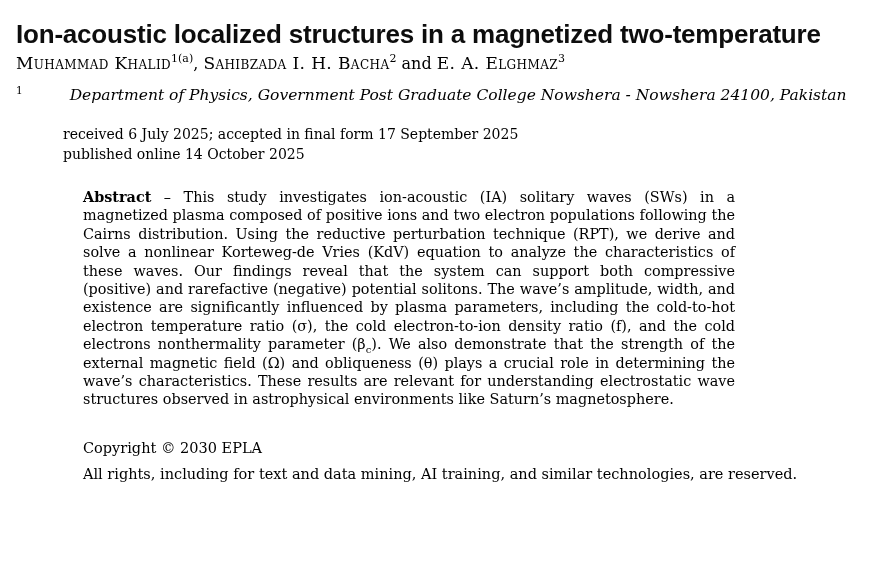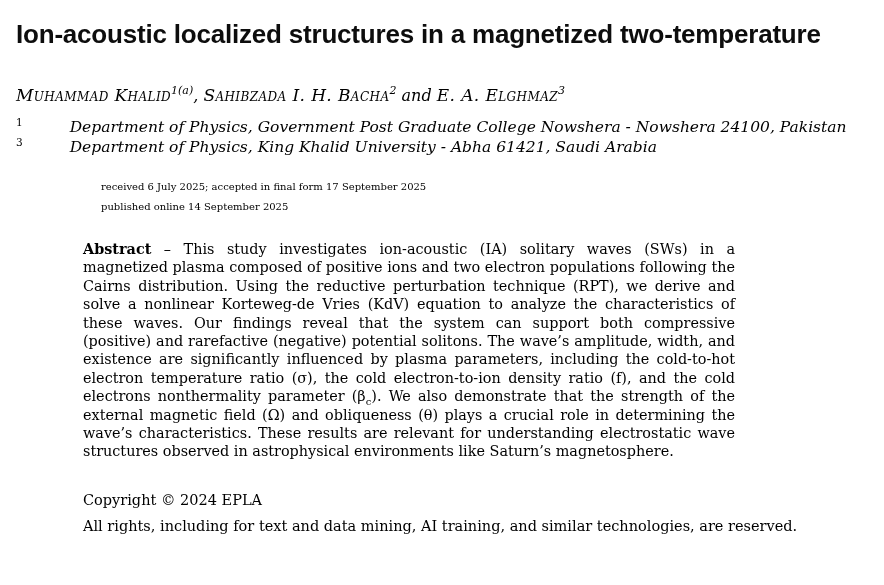--- a/index.html
+++ b/index.html
@@ -26,25 +26,23 @@
     font-family: "Liberation Sans", sans-serif;
     font-weight: bold;
     font-size: 26px;
     line-height: 37px;
     letter-spacing: -0.2px;
     color: #0d0d0d;
   }
   .title .tline { display: block; }
   
   .authors {
-    margin-top: 32px;
     font-size: 17px;
     line-height: 20px;
     white-space: nowrap;
-    font-style: italic;
   }
   .sc {
     font-variant: small-caps;
     letter-spacing: 0.4px;
   }
   .authors sup {
     font-size: 11px;
     line-height: 0;
   }
   .author-sep { font-size: 16px; }
@@ -56,22 +54,22 @@
     white-space: nowrap;
   }
   .affil sup {
     font-size: 10.5px;
     line-height: 0;
     margin-right: 7px;
   }
   .affil em { font-style: italic; margin-left: 40px; }
   
   .dates {
-    margin: 20px 0 0 85px;
-    font-size: 10px;
+    margin: 20px 0 0 47px;
+    font-size: 14px;
     line-height: 19.5px;
   }
   
   .abstract {
     margin: 24px 0 12px 67px;
     width: 652px;
     font-size: 14.4px;
     line-height: 18.4px;
     text-align: justify;
   }
@@ -96,28 +94,27 @@
   <h1 class="title">
     <span class="tline">Ion-acoustic localized structures in a magnetized two-temperature</span>
   </h1>
 
   <div class="authors">
     <span class="sc">Muhammad Khalid</span><sup>1(a)</sup><span class="author-sep">, </span><span class="sc">Sahibzada I. H. Bacha</span><sup>2</sup><span class="author-sep"> and </span><span class="sc">E. A. Elghmaz</span><sup>3</sup>
   </div>
 
   <div class="affils">
     <div class="affil"><sup>1</sup><em>Department of Physics, Government Post Graduate College Nowshera - Nowshera 24100, Pakistan</em></div>
-    <div class="affil"><sup>3</sup><em>Department of Physics, King Khalid University - Abha 61421, Saudi Arabia</em></div>
   </div>
 
   <div class="dates">
     <div>received 6 July 2025; accepted in final form 17 September 2025</div>
-    <div>published online 14 September 2025</div>
+    <div>published online 14 October 2025</div>
   </div>
 
   <p class="abstract"><b>Abstract</b> <span>–</span> <span>This study investigates ion-acoustic (IA) solitary waves (SWs) in a magnetized plasma composed of positive ions and two electron populations following the Cairns distribution. Using the reductive perturbation technique (RPT), we derive and solve a nonlinear Korteweg-de Vries (KdV) equation to analyze the characteristics of these waves. Our findings reveal that the system can support both compressive (positive) and rarefactive (negative) potential solitons. The wave’s amplitude, width, and existence are significantly influenced by plasma parameters, including the cold-to-hot electron temperature ratio (σ), the cold electron-to-ion density ratio (f), and the cold electrons nonthermality parameter (β</span><sub>c</sub><span>). We also demonstrate that the strength of the external magnetic field (Ω) and obliqueness (θ) plays a crucial role in determining the wave’s characteristics. These results are relevant for understanding electrostatic wave structures observed in astrophysical environments like Saturn’s magnetosphere.</span></p>
 
   <div class="footer">
-    <div class="copyright">Copyright © 2024 EPLA</div>
+    <div class="copyright">Copyright © 2030 EPLA</div>
     <div class="rights">All rights, including for text and data mining, AI training, and similar technologies, are reserved.</div>
   </div>
 
 </div>
 
 </body></html>

